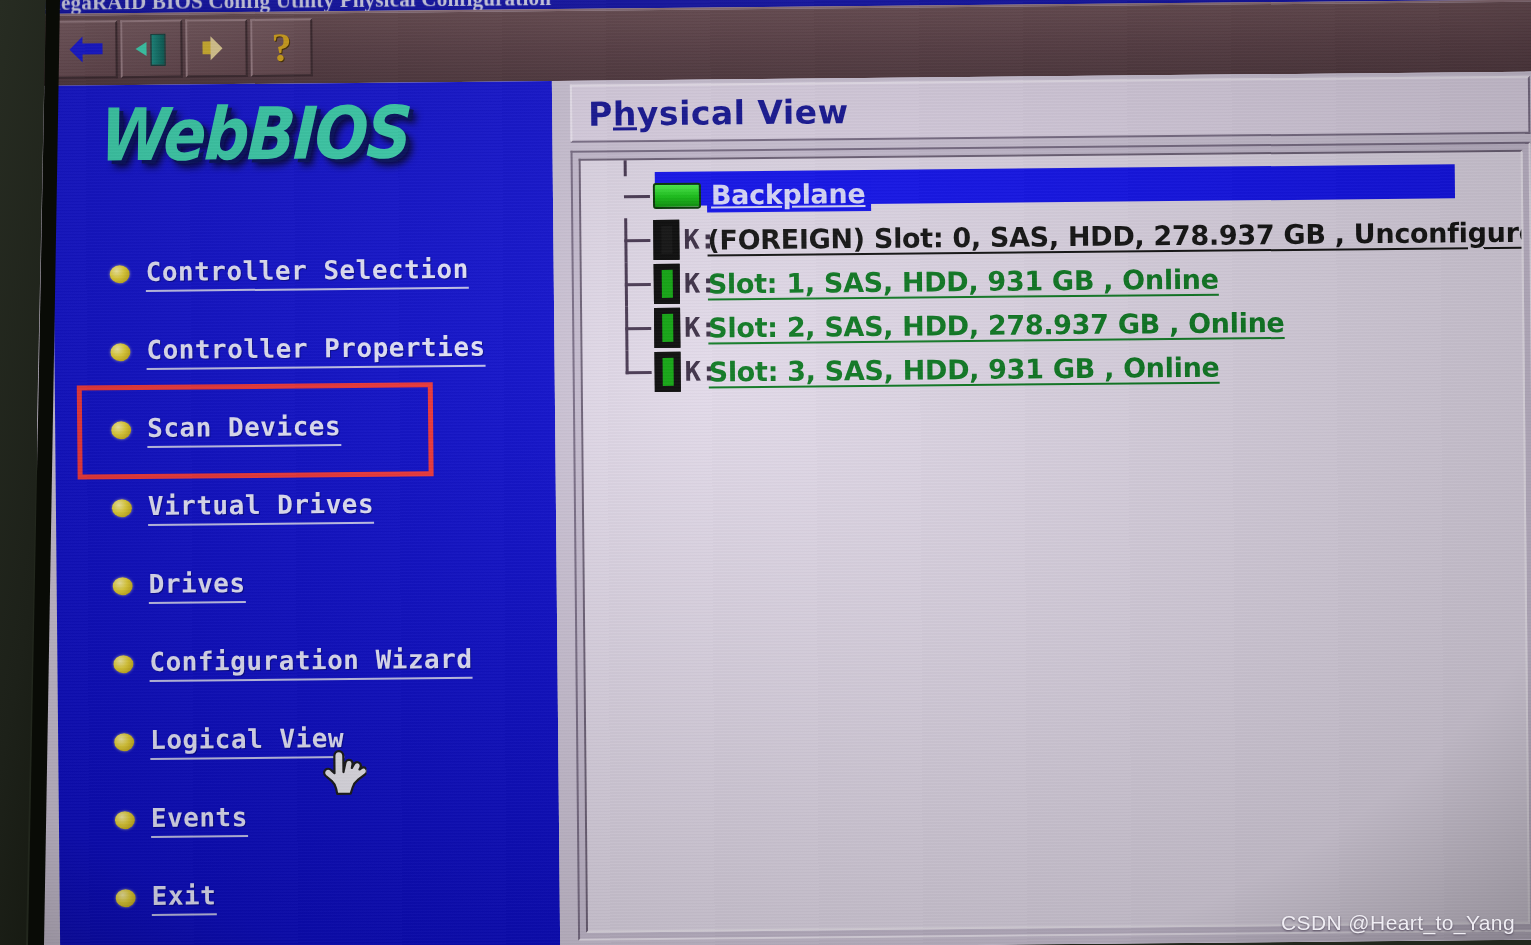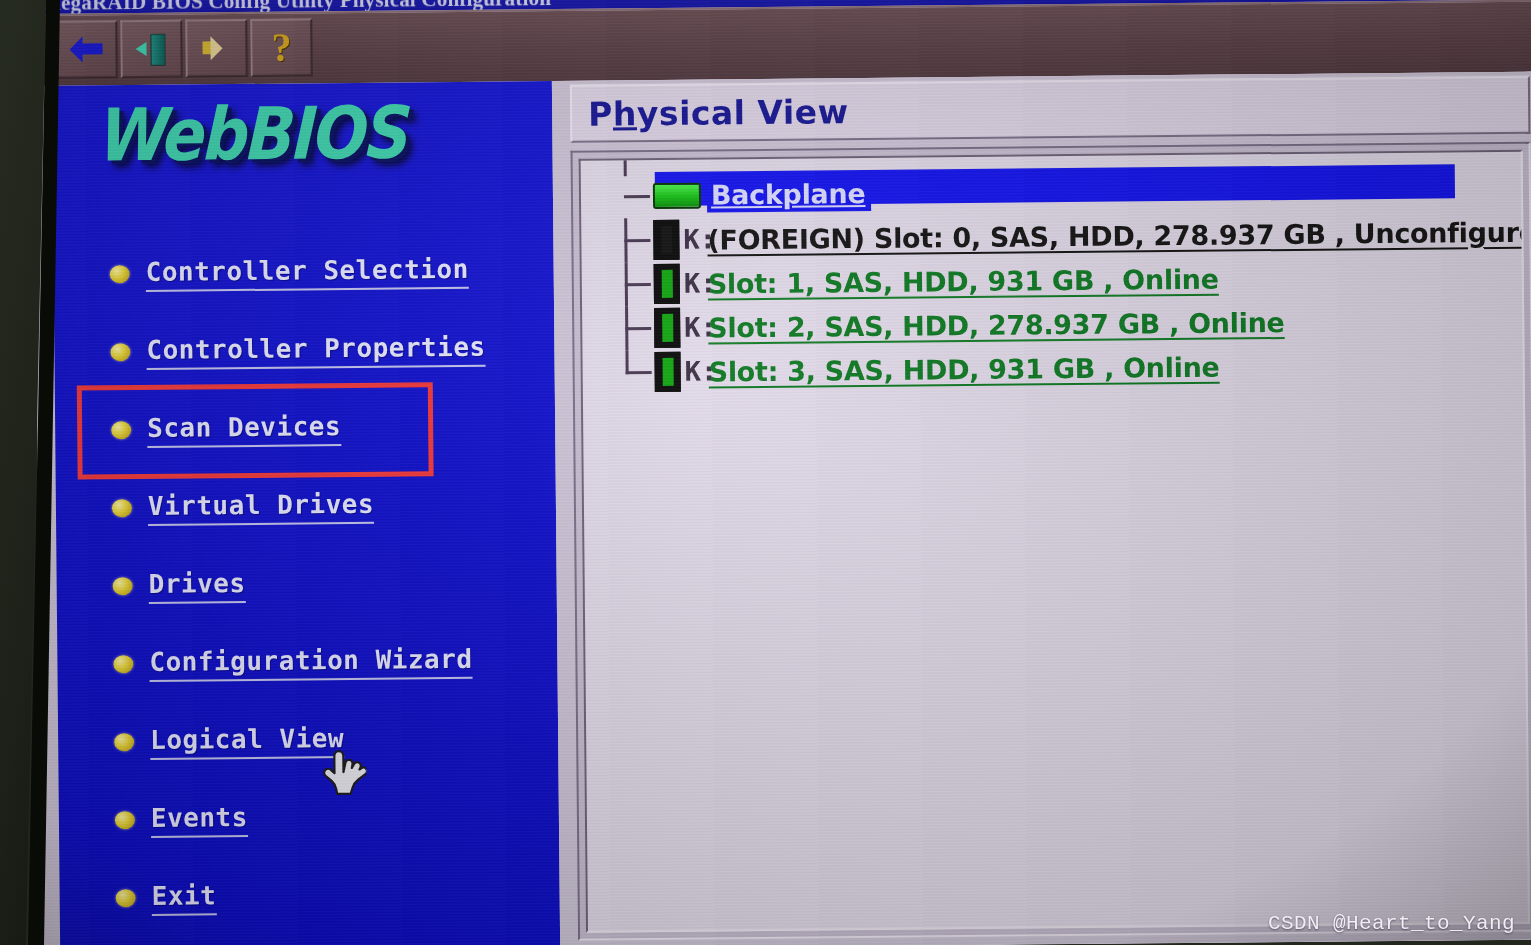--- a/index.html
+++ b/index.html
@@ -240,21 +240,21 @@
   
   .selbar{
     position:absolute;left:74px;top:12px;height:34px;
     background:#1414f0;
     z-index:0;
   }
 
   
   #watermark{
     position:absolute;right:16px;bottom:10px;z-index:60;
-    font-family:Liberation Mono, monospace;
+    font-family:Liberation Sans, sans-serif;
     font-size:21px;color:#f0eef4;
     text-shadow:0 1px 2px rgba(60,50,70,.7);
     letter-spacing:.4px;
   }
 
   
   #grain{
     position:absolute;inset:0;z-index:50;pointer-events:none;
     background:
       radial-gradient(ellipse at 45% 40%, rgba(255,255,255,.035) 0%, rgba(0,0,0,.16) 78%, rgba(0,0,0,.34) 100%),

